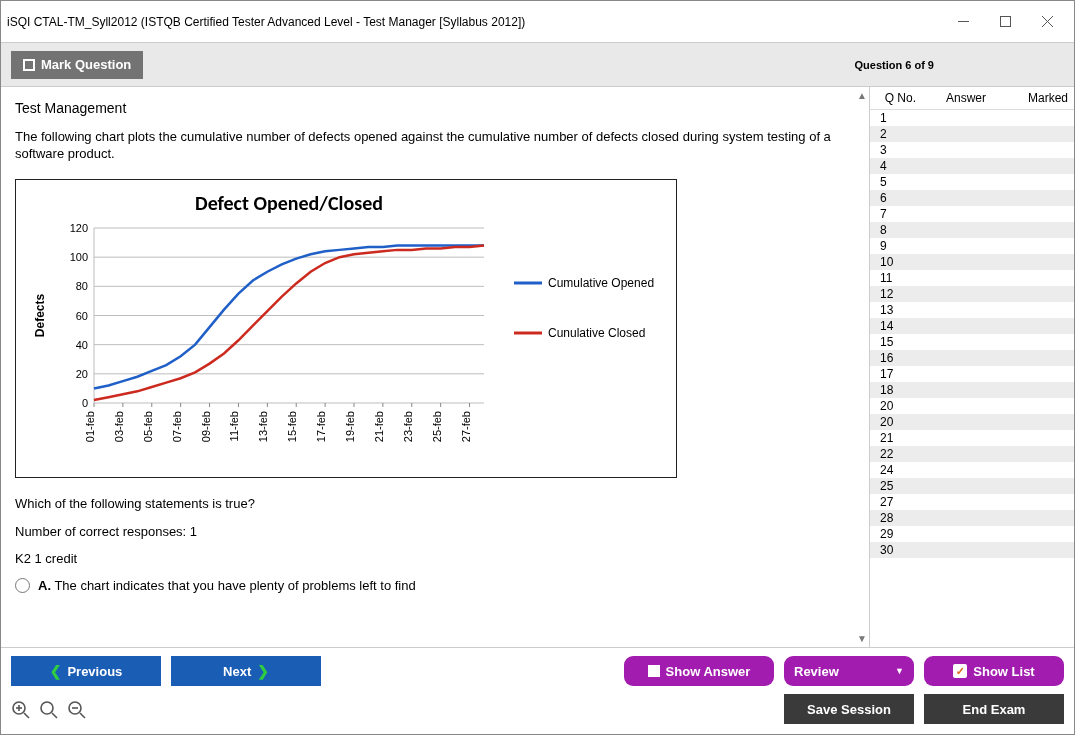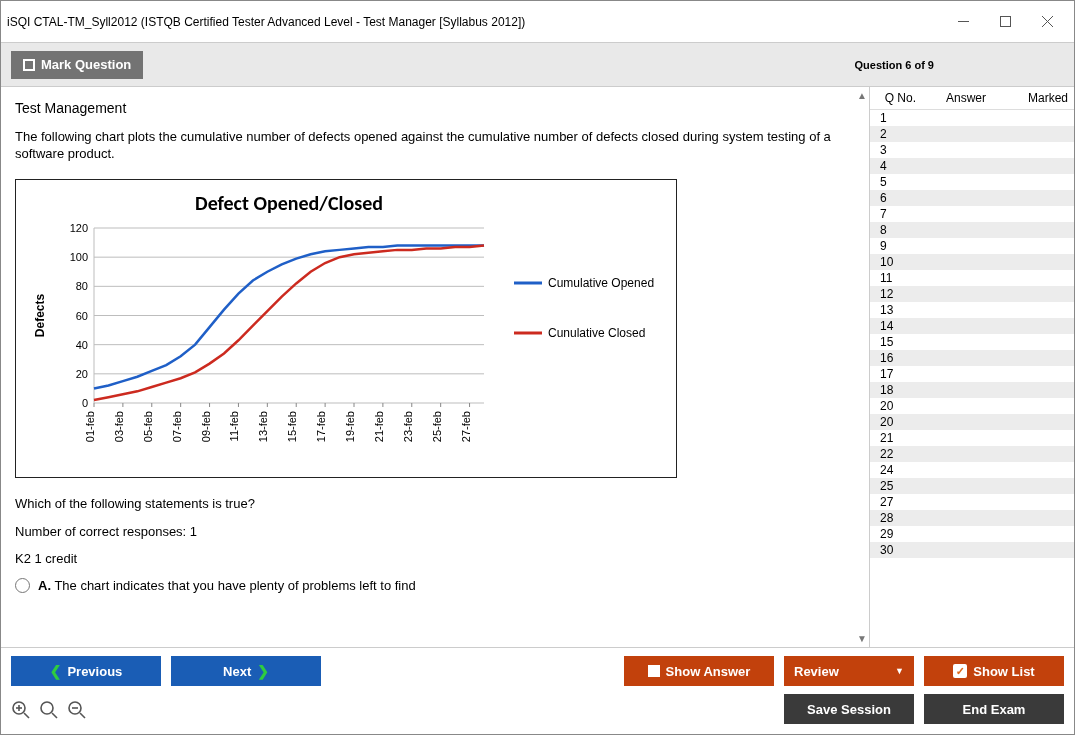--- a/index.html
+++ b/index.html
@@ -31,21 +31,21 @@
 .sb-head span:nth-child(3){ flex: 1; }
 .sb-list { flex: 1; overflow-y: auto; }
 .sb-row { display: flex; padding: 1px 6px; }
 .sb-row:nth-child(even){ background: #ececec; }
 .sb-row span:nth-child(1){ width: 40px; padding-left: 4px; }
 .footer { padding: 8px 10px 10px 10px; background: #fff; display: flex; flex-direction: column; gap: 8px; }
 .footer-row { display: flex; gap: 10px; align-items: center; }
 .spacer { flex: 1; }
 .btn { height: 30px; padding: 0 14px; border: none; display: inline-flex; align-items: center; justify-content: center; gap: 6px; color: #fff; font-weight: bold; font-size: 13px; cursor: pointer; min-width: 120px; }
 .btn-blue { background: #1a5db5; }
-.btn-orange { background: #c2410c; }
+.btn-orange { background: #a21caf; border-radius: 9px; }
 .btn-dark { background: #3a3a3a; }
 .btn small { font-size: 9px; }
 .prev-arrow { color: #2ecc40; font-size: 14px; font-weight: bold; }
 .next-arrow { color: #2ecc40; font-size: 14px; font-weight: bold; }
 .checkmark { width: 14px; height: 14px; background: #fff; color: #e06a1c; display: inline-flex; align-items: center; justify-content: center; font-size: 11px; font-weight: bold; border-radius: 2px; }
 .stop-icon { width: 12px; height: 12px; background: #fff; }
 .zoom-row { display: flex; gap: 8px; align-items: center; padding-top: 2px; }
 .zoom-ico { color: #555; cursor: pointer; display: inline-flex; }
 </style>
 </head>

